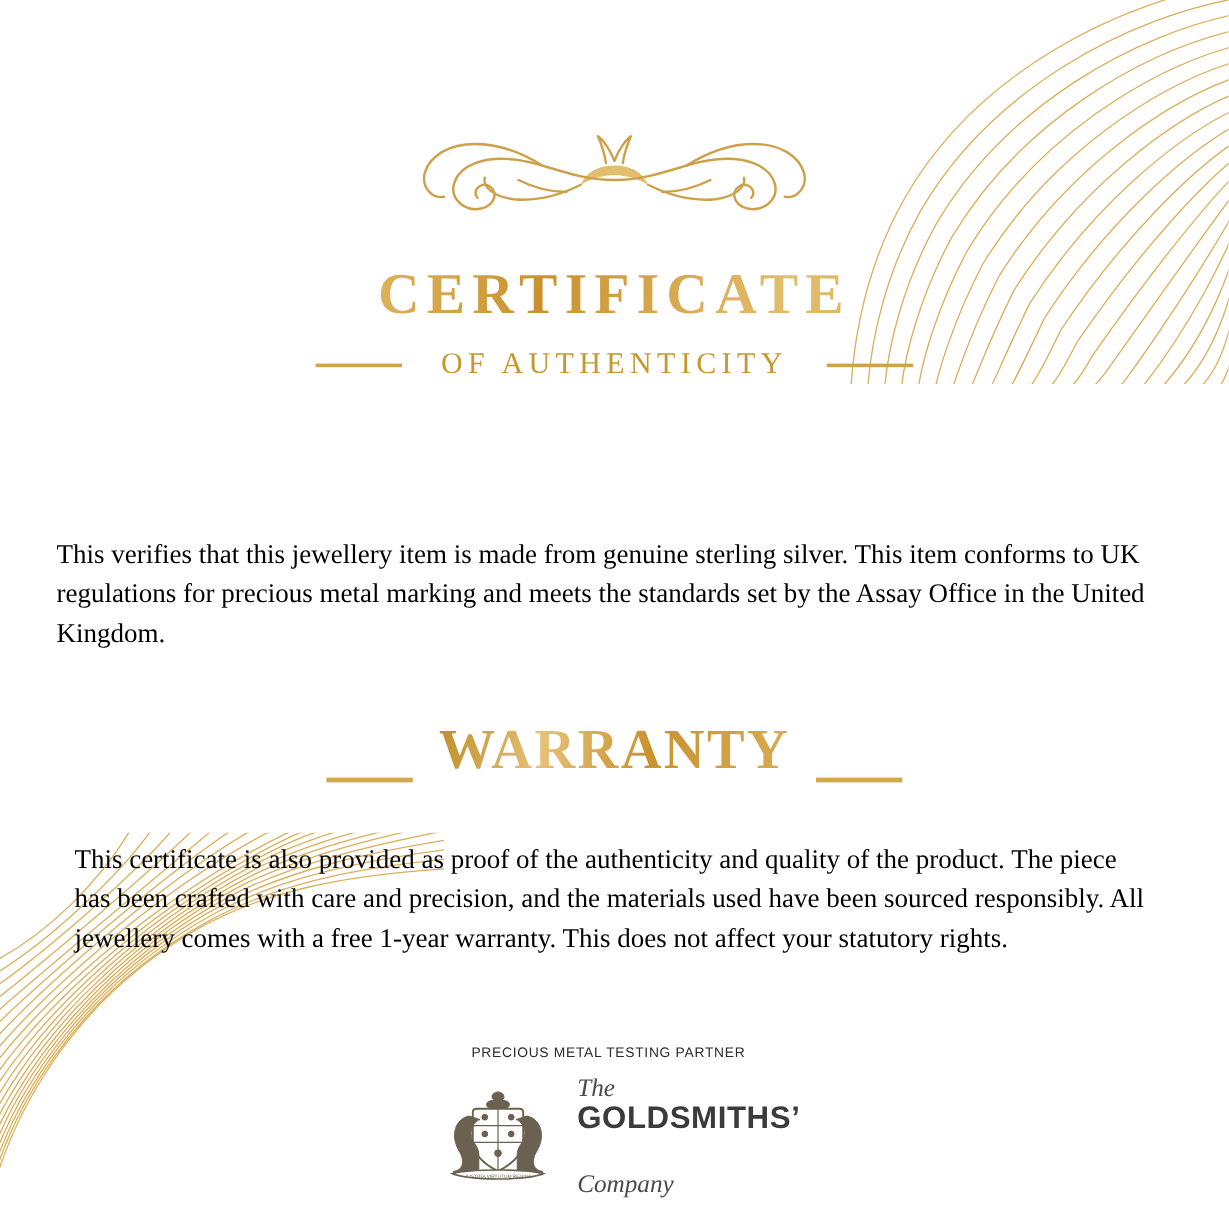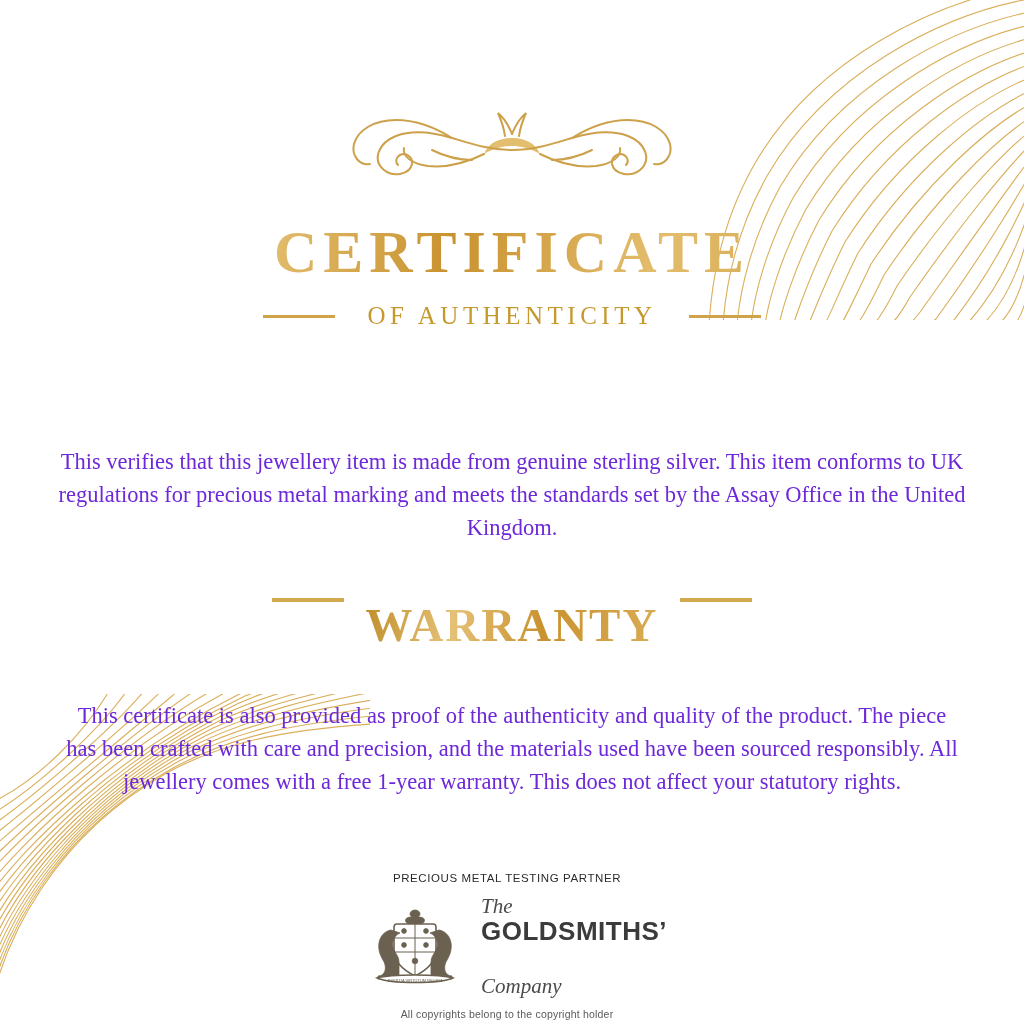--- a/index.html
+++ b/index.html
@@ -59,21 +59,21 @@
   .title-block {
     position: absolute;
     top: 222px;
     left: 0;
     right: 0;
     text-align: center;
   }
   .cert-title {
     font-family: "Liberation Serif", serif;
     font-weight: bold;
-    font-size: 60px;
+    font-size: 48px;
     letter-spacing: 6px;
     line-height: 1;
     color: #d3a84c;
     background: linear-gradient(100deg, #c9922f 0%, #e8c87d 22%, #c9922f 44%, #e3bd6d 64%, #c08f2c 100%);
     -webkit-background-clip: text;
     background-clip: text;
     -webkit-text-fill-color: transparent;
     margin: 0;
     text-align: center;
   }
@@ -96,37 +96,37 @@
     color: #c6992f;
     font-weight: normal;
   }
 
   
   .para {
     position: absolute;
     left: 50%;
     transform: translateX(-50%);
     width: 930px;
-    text-align: center;
+    text-align: left;
     font-family: "Liberation Serif", serif;
     font-size: 22.5px;
     line-height: 1.48;
-    color: #6d28d9;
+    color: #000000;
   }
   .para-authenticity { top: 422px; width: 930px; }
   .para-warranty { top: 676px; width: 900px; }
 
   
   .warranty-row {
     position: absolute;
     top: 598px;
     left: 0;
     right: 0;
     display: flex;
-    align-items: flex-start;
+    align-items: flex-end;
     justify-content: center;
     gap: 22px;
   }
   .warranty-rule {
     width: 72px;
     height: 4px;
     background: #d3a94f;
   }
   .warranty-title {
     font-family: "Liberation Serif", serif;
@@ -320,16 +320,15 @@
           </g>
           <text x="52" y="76" font-family="Liberation Sans, sans-serif" font-size="4" fill="#6b6150" text-anchor="middle">JUSTITIA VIRTUTUM REGINA</text>
         </svg>
       </span>
       <span class="brand-text">
         <span class="brand-the" style="display: block;">The</span>
         <span class="brand-name" style="display: block;">GOLDSMITHS’</span>
         <span class="brand-company" style="display: block; margin-top: 29px;">Company</span>
       </span>
     </div>
-    <p class="copyright">All copyrights belong to the copyright holder</p>
   </div>
 
 </div>
 
 </body></html>

